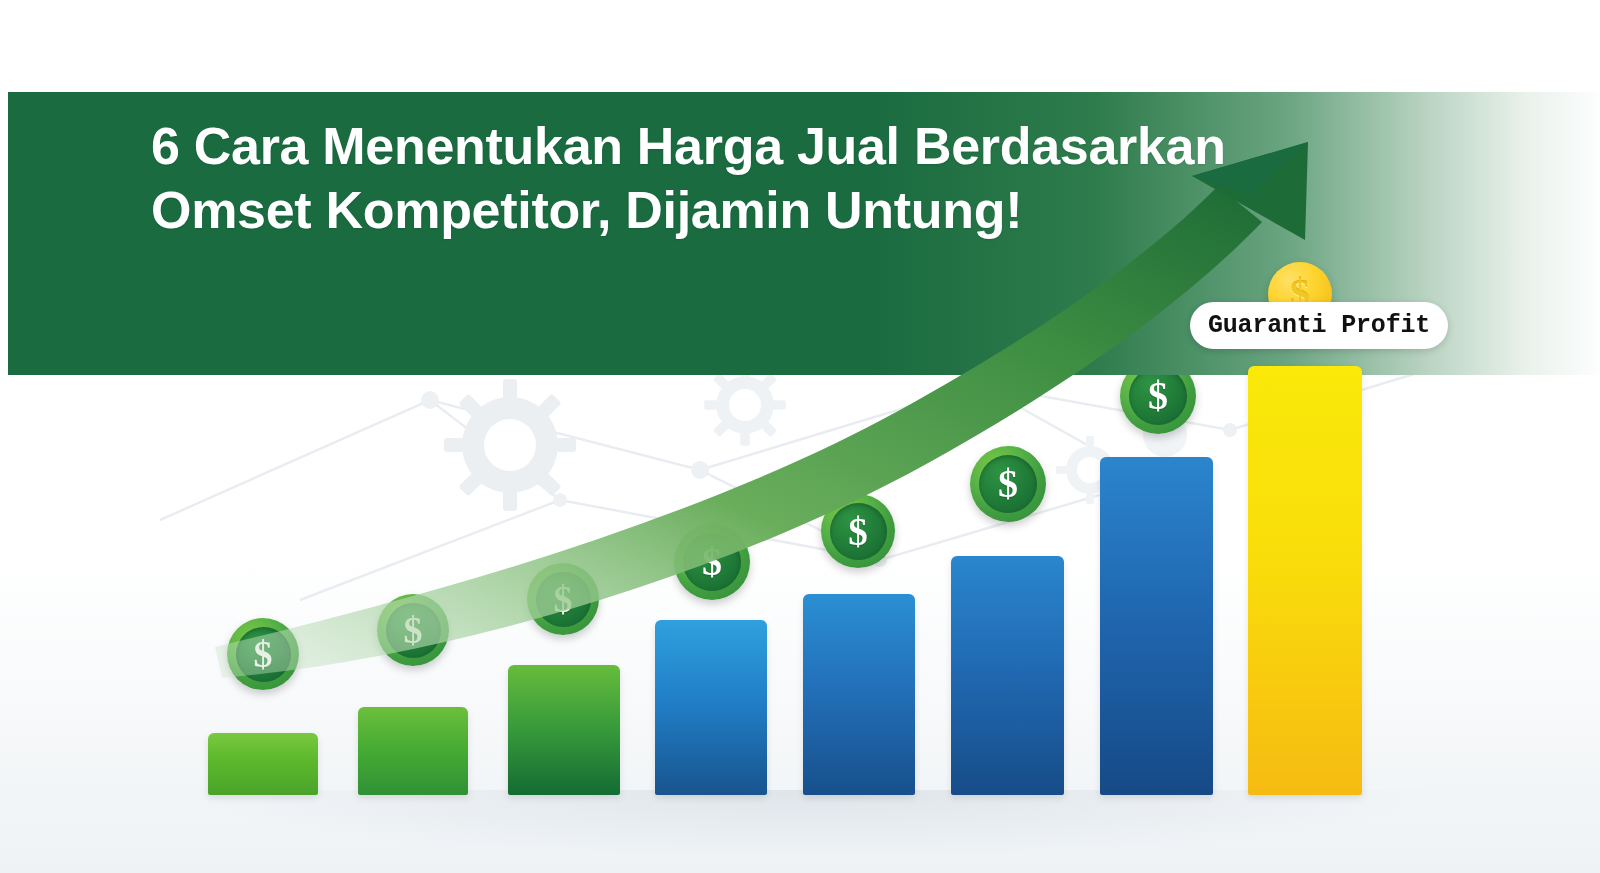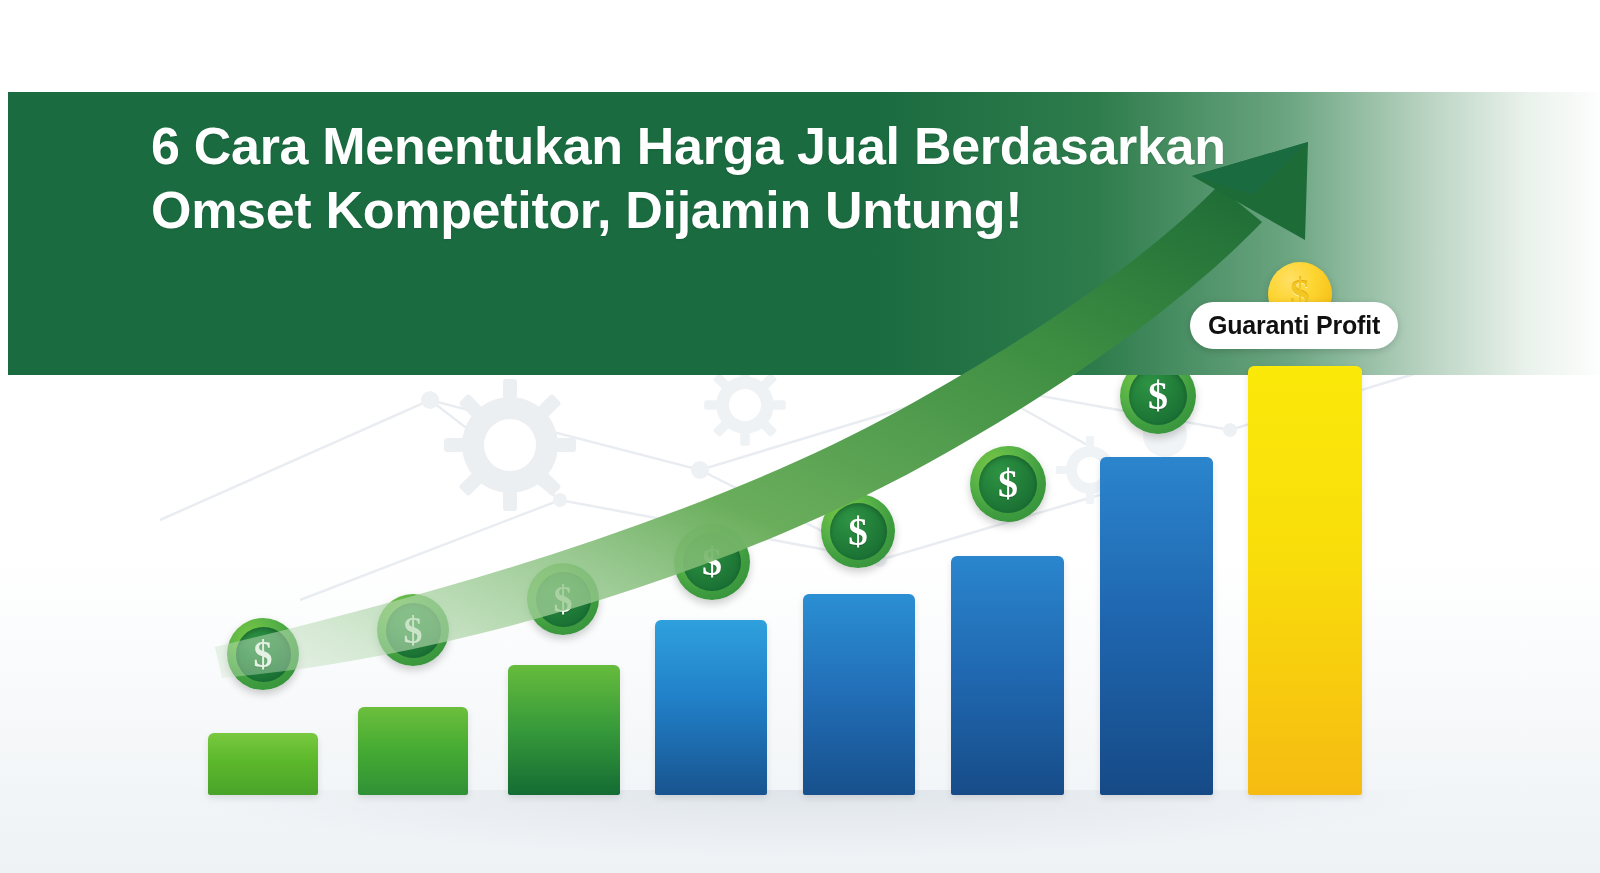--- a/index.html
+++ b/index.html
@@ -137,20 +137,21 @@
   #badge {
     position:absolute;
     left:1190px; top:302px;
     height:47px;
     padding:0 18px;
     background:#ffffff;
     border-radius:24px;
     display:flex; align-items:center; justify-content:center;
     box-shadow:0 2px 7px rgba(0,0,0,0.16);
     z-index:8;
+    font-family:Liberation Mono, monospace;
   }
   #badge span {
     font-size:25px;
     font-weight:700;
     color:#111111;
     letter-spacing:-0.2px;
     white-space:nowrap;
   }
 </style>
 </head>

